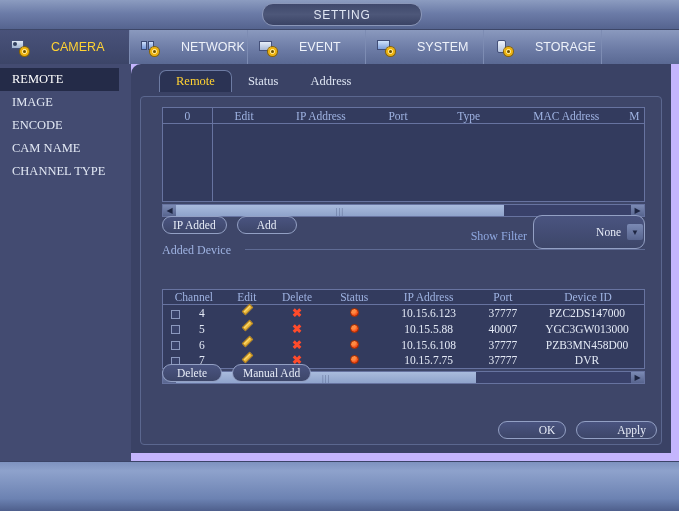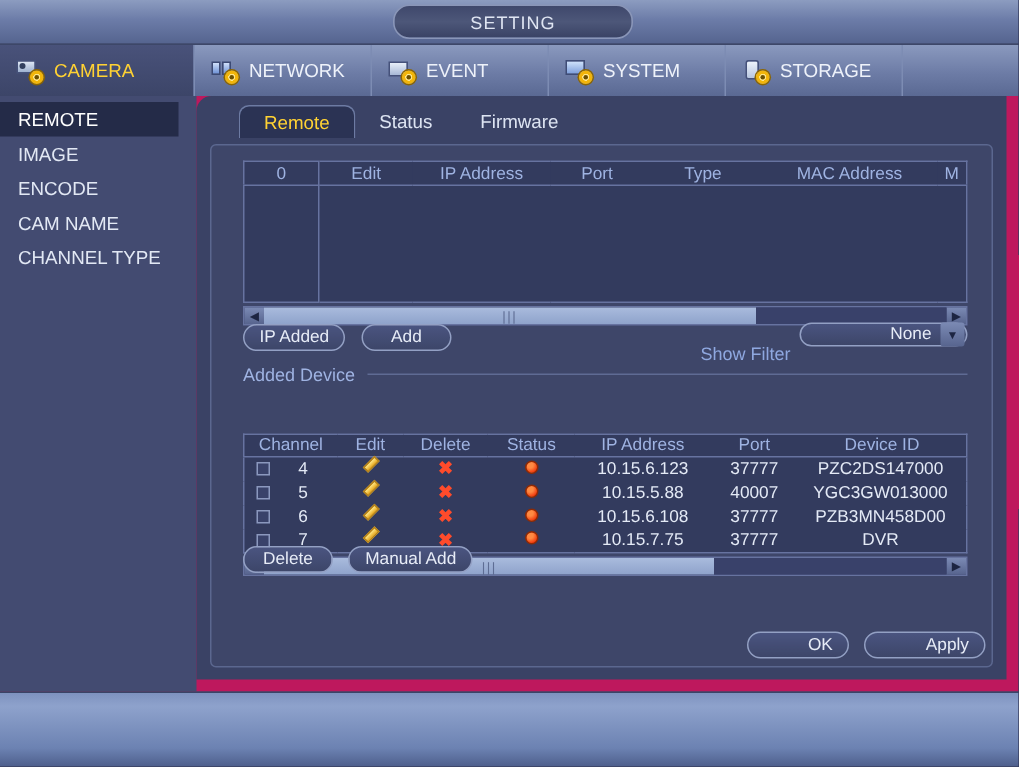--- a/index.html
+++ b/index.html
@@ -33,21 +33,21 @@
   }
 
   
   .tabstrip {
     position: absolute; left: 0; top: 30px; width: 679px; height: 34px;
     background: linear-gradient(180deg,#8897bd 0%,#75% 0%,#6d7ca6 55%,#5a6993 100%);
     background: linear-gradient(180deg,#8a99be 0%,#6d7ca6 55%,#5a6993 100%);
     display: flex; align-items: stretch;
   }
   .mtab {
-    position: relative; display: flex; align-items: center; gap: 7px;
+    position: relative; display: flex; align-items: center; gap: 22px;
     padding: 0 14px 0 10px; color: #eef2fa; font-size: 12.5px;
     border-right: 1px solid #7d8cb3;
   }
   .mtab.first { border-left: none; }
   .mtab.active {
     background: linear-gradient(180deg,#49527a 0%,#3c4568 100%);
     color: #ffd233;
     width: 130px;
   }
   .mtab:not(.active){ width: 118px; }
@@ -89,21 +89,22 @@
     box-shadow: 0 0 0 1px #8c6500;
   }
   .ticon .gear::after{
     content:""; position:absolute; left:3px; top:3px; width:3px;height:3px;
     border-radius:50%; background:#6b5000;
   }
 
   
   .body-area {
     position: absolute; left: 0; top: 64px; width: 679px; height: 397px;
-    background: #be185d;
+    background: #c4b5fd;
+    font-family: Liberation Serif, serif;
   }
 
   
   .sidebar {
     position: absolute; left: 0; top: 0; width: 131px; height: 397px;
     background: #434b71;
     padding-top: 4px;
   }
   .side-item {
     height: 23px; display:flex; align-items:center;
@@ -187,21 +188,21 @@
     display:inline-flex; align-items:center; justify-content:center;
     height: 18px; padding: 0 10px; min-width: 60px;
     background: linear-gradient(180deg,#4a5480 0%,#3d4669 100%);
     border: 1px solid #93a0c4; border-radius: 9px;
     color:#e7ecf7; font-size: 11.5px; white-space:nowrap;
   }
   .showfilter-label {
     position:absolute; right:118px; top:14px; color:#8fa8e0; font-size:12px;
   }
   .combo {
-    position:absolute; right:0px; top:0px; width:112px; height:16px;
+    position:absolute; right:0px; top:0px; width:112px; height:34px;
     background: linear-gradient(180deg,#4a5480 0%,#3d4669 100%);
     border:1px solid #93a0c4; border-radius:9px;
     display:flex; align-items:center;
   }
   .combo-val { flex:1 1 auto; text-align:right; padding-right:6px; color:#e7ecf7; font-size:11.5px;}
   .combo-arrow {
     width:16px; height:16px; margin-right:1px; flex:0 0 16px;
     background: linear-gradient(180deg,#7b8ab4,#57648e);
     border-radius:2px; display:flex; align-items:center; justify-content:center;
     color:#1d2542; font-size:8px;
@@ -342,21 +343,21 @@
     <div class="panel">
 
       <div class="subtabs">
         <div class="stab active">
           <span>Remote</span>
         </div>
         <div class="stab">
           <span>Status</span>
         </div>
         <div class="stab">
-          <span>Firmware</span>
+          <span>Address</span>
         </div>
       </div>
 
       <div class="inner">
 
         <div class="disc-wrap">
           <table class="tbl">
             <tbody>
                 <tr class="thead-row">
               <th class="vsplit" style="width:46px">0</th>

